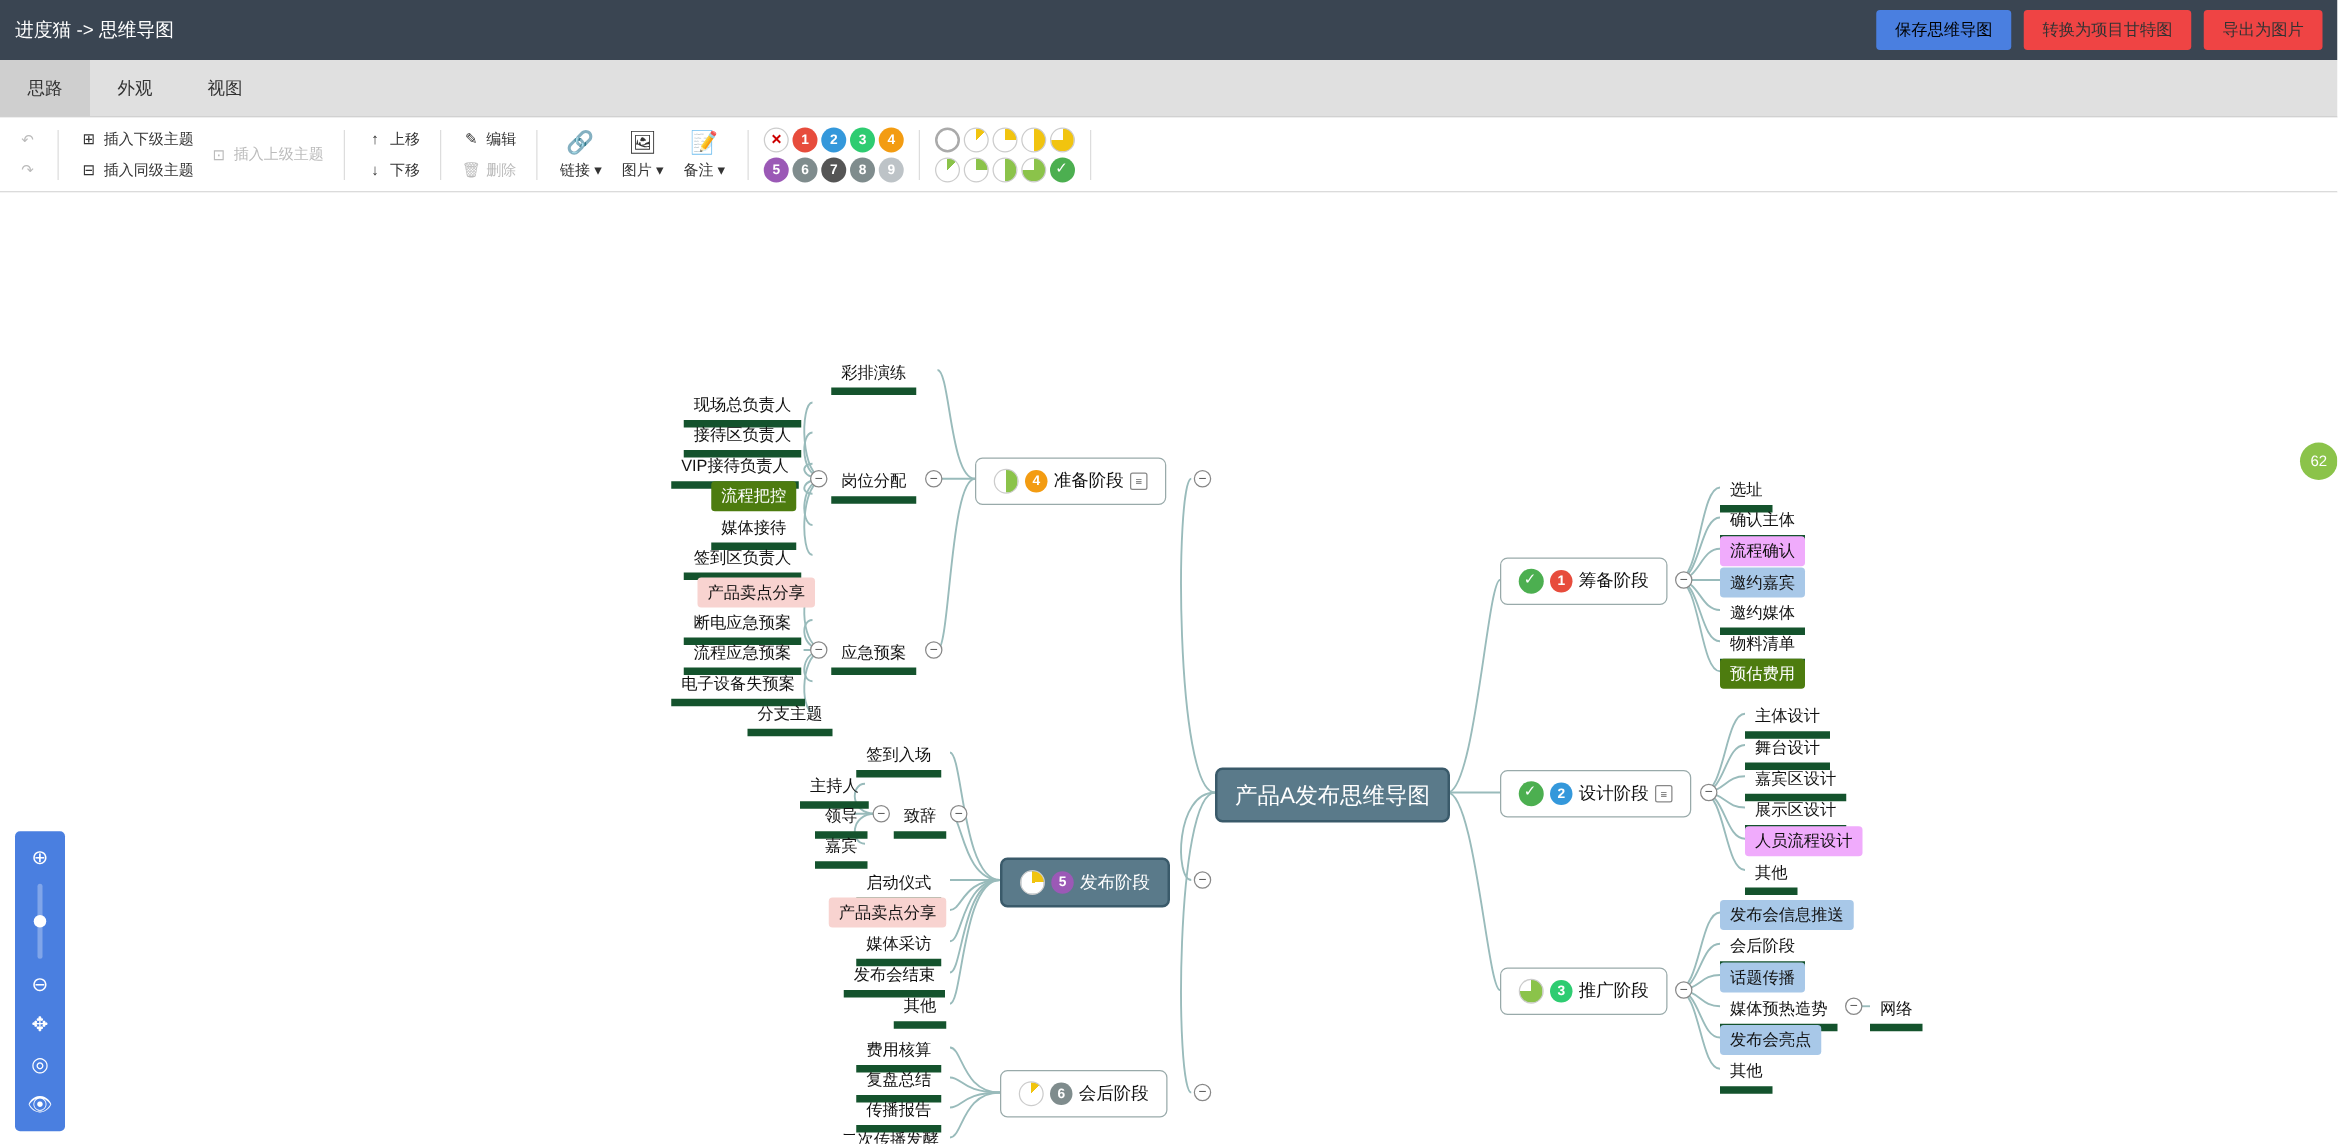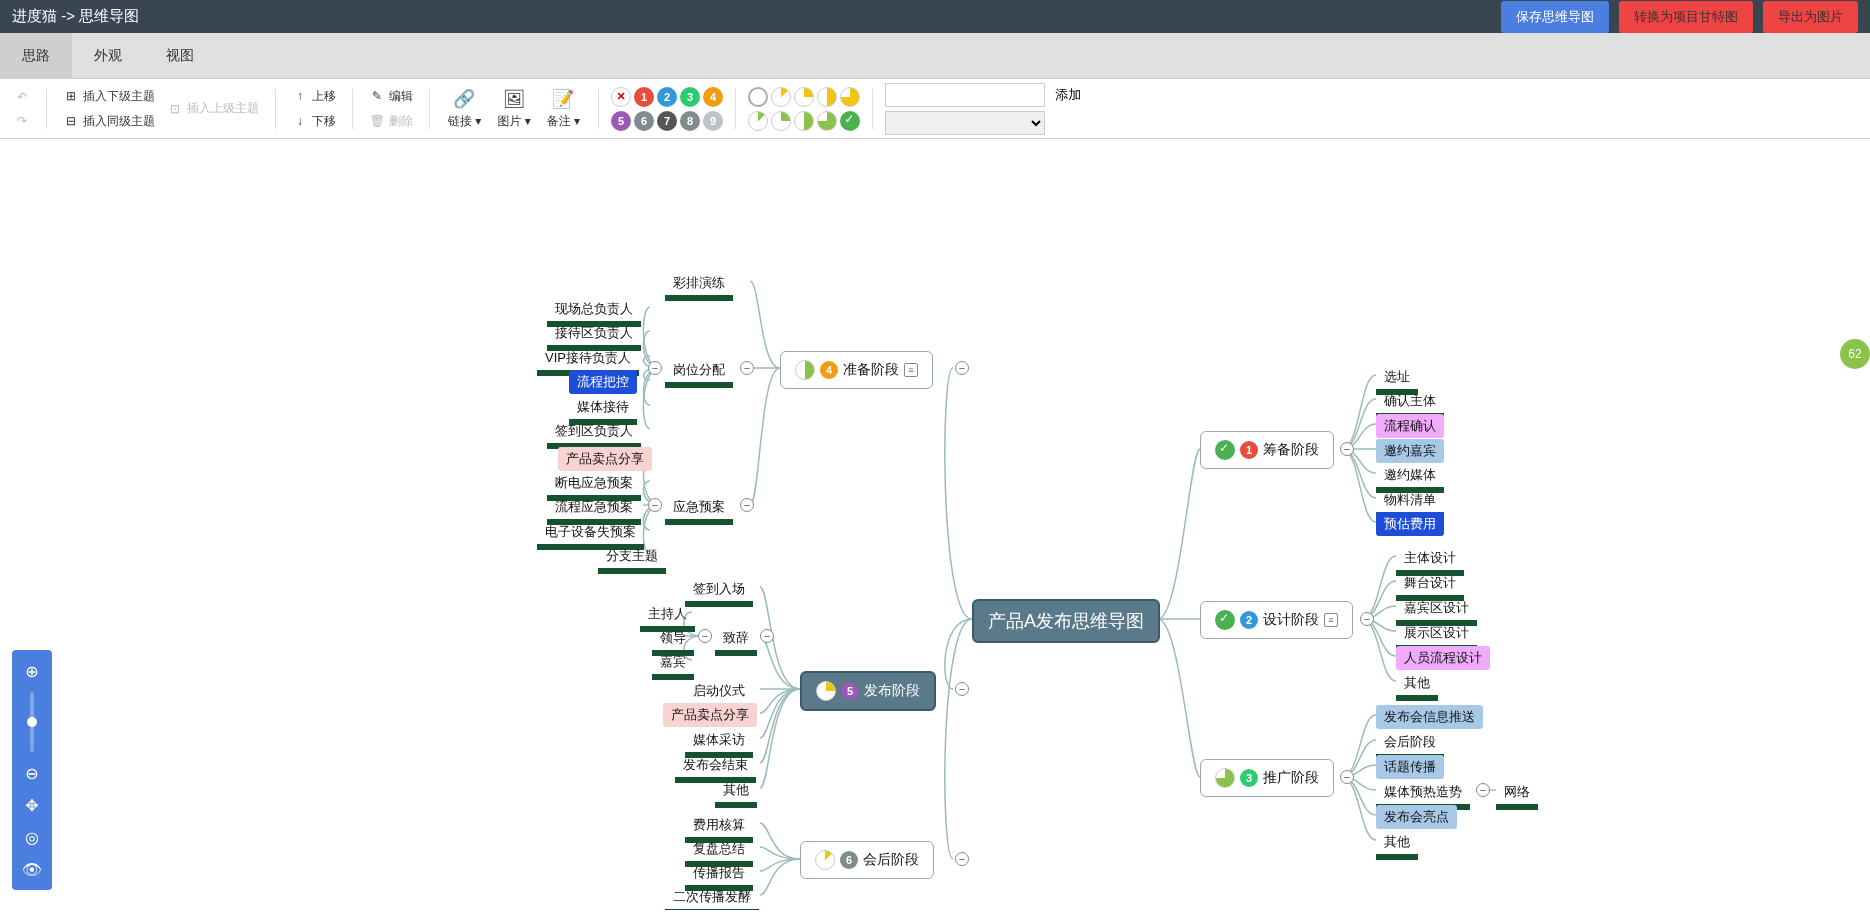--- a/index.html
+++ b/index.html
@@ -1,21 +1,21 @@
 <!DOCTYPE html>
 <html><head>
 <meta charset="utf-8">
 <style>
 *{box-sizing:border-box;margin:0;padding:0;font-family:"Microsoft YaHei",Arial,sans-serif}
 body{background:#fff;width:1870px;height:915px;overflow:hidden;font-size:13px}
-.topbar{height:33px;background:#3a4552;display:flex;align-items:center;padding:0 12px;color:#fff}
+.topbar{height:48px;background:#3a4552;display:flex;align-items:center;padding:0 12px;color:#fff}
 .topbar .crumb{font-size:15px}
 .topbar .spacer{flex:1}
 .btn{padding:7px 15px;border-radius:3px;border:none;font-size:13px;margin-left:10px;cursor:pointer}
-.btn-primary{background:#4a7fe0;color:#ffffff}
+.btn-primary{background:#4a7fe0;color:#000000}
 .btn-secondary{background:#ef4444;color:#333}
 .tabbar{height:46px;background:#e0e0e0;display:flex;align-items:stretch;border-bottom:1px solid #ccc}
 .tab{padding:0 22px;display:flex;align-items:center;font-size:14px;color:#333;cursor:pointer}
 .tab.active{background:#cfcfcf}
 .toolbar{height:60px;background:#fff;border-bottom:1px solid #d0d0d0;display:flex;align-items:center;padding:0 10px;gap:4px}
 .tb-sep{width:1px;height:40px;background:#ddd;margin:0 8px}
 .tb-col{display:flex;flex-direction:column;gap:4px;justify-content:center;height:100%}
 .tb-item{display:flex;align-items:center;gap:4px;font-size:12px;color:#333;padding:2px 4px;cursor:pointer;white-space:nowrap}
 .tb-item.dis{color:#bbb}
 .tb-item-big{display:flex;flex-direction:column;align-items:center;gap:2px;font-size:12px;color:#333;padding:2px 6px;cursor:pointer}
@@ -40,21 +40,21 @@
 .pie-done:after{content:"✓";color:#fff;position:absolute;left:4px;top:1px;font-size:12px}
 .tb-input{border:1px solid #ccc;height:24px;padding:0 6px;width:160px;font-size:12px}
 .tb-add{border:none;background:none;font-size:13px;padding:0 10px;cursor:pointer}
 .tb-select{border:1px solid #ccc;height:24px;width:160px;font-size:12px}
 .canvas{position:relative;width:1870px;height:771px;background:#fff;overflow:hidden}
 .node{position:absolute;border:1px solid #9aa;border-radius:6px;background:#fff;padding:4px 10px;font-size:13px;color:#111;display:flex;align-items:center;gap:5px;white-space:nowrap}
 .node.root{background:#5a7a8a;color:#fff;border:2px solid #3a5a6a;padding:8px 14px;font-size:18px}
 .node.main{padding:8px 14px;font-size:14px}
 .node.main.sel{background:#5a7a8a;color:#fff;border:2px solid #3a5a6a}
 .node.leaf{border:none;border-bottom:6px solid #14532d;border-radius:0;padding:3px 8px;background:transparent}
-.leaf.hl-red{background:#1d4ed8;color:#fff;border-radius:3px;border-bottom:none}
+.leaf.hl-red{background:#4d7c0f;color:#fff;border-radius:3px;border-bottom:none}
 .leaf.hl-pink{background:#f8d3d0;border-radius:3px;border-bottom:none}
 .leaf.hl-green{background:#f0abfc;border-radius:3px;border-bottom:none}
 .leaf.hl-blue{background:#a8c8e8;border-radius:3px;border-bottom:none}
 .collapse{position:absolute;width:14px;height:14px;border:1px solid #888;border-radius:50%;background:#fff;display:flex;align-items:center;justify-content:center;font-size:11px;color:#555;cursor:pointer}
 .badge-num{width:18px;height:18px;border-radius:50%;display:flex;align-items:center;justify-content:center;font-size:11px;color:#fff;font-weight:bold}
 .note-icon{width:14px;height:14px;border:1px solid #888;border-radius:2px;font-size:9px;display:flex;align-items:center;justify-content:center;color:#666}
 svg.edges{position:absolute;left:0;top:0;width:100%;height:100%;pointer-events:none}
 svg.edges path{stroke:#9bb;stroke-width:1.5;fill:none}
 .zoom-panel{position:absolute;left:12px;bottom:20px;width:40px;background:#4a7fe0;border-radius:4px;display:flex;flex-direction:column;align-items:center;padding:10px 0;gap:10px}
 .zoom-item{color:#fff;font-size:16px;cursor:pointer;width:22px;height:22px;display:flex;align-items:center;justify-content:center}
@@ -170,27 +170,20 @@
     </div>
     <div class="marker-row">
       <span class="pie pie-g12"></span>
       <span class="pie pie-g25"></span>
       <span class="pie pie-g50"></span>
       <span class="pie pie-g75"></span>
       <span class="pie pie-done"></span>
     </div>
   </div>
   <div class="tb-sep"></div>
-  <div class="tb-col">
-    <div style="display:flex">
-        <input class="tb-input" style="">
-        <button class="tb-add">添加</button>
-      </div>
-    <select class="tb-select"></select>
-  </div>
 </div>
 
 <div class="canvas">
 <svg class="edges">
 
   <path d="M1158 480 C1180 480 1190 310 1200 310"></path>
   <path d="M1158 480 C1180 480 1190 480 1200 480"></path>
   <path d="M1158 480 C1180 480 1190 638 1200 638"></path>
 
   <path d="M972 480 C940 480 940 229 953 229"></path>

